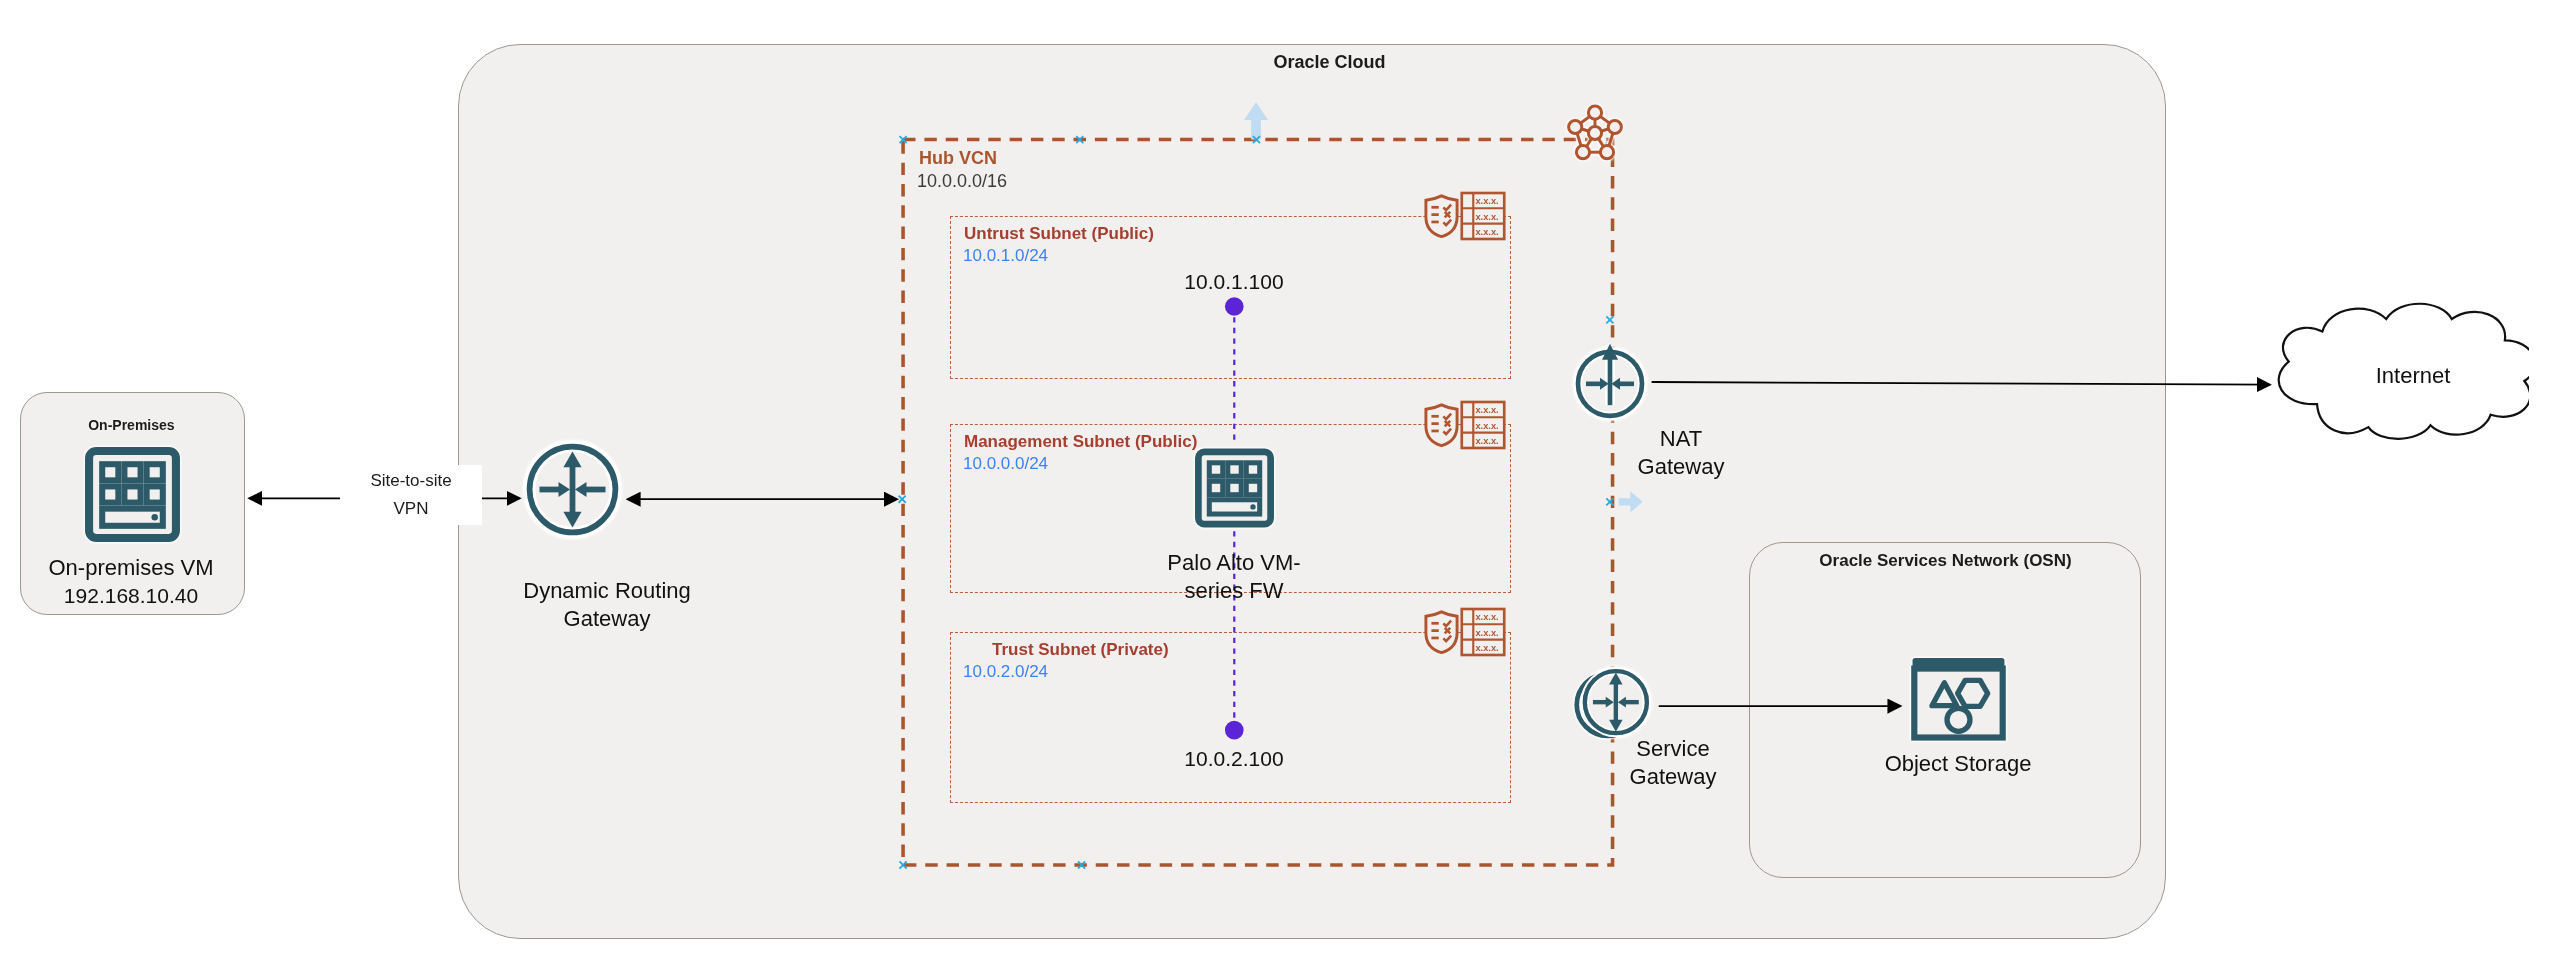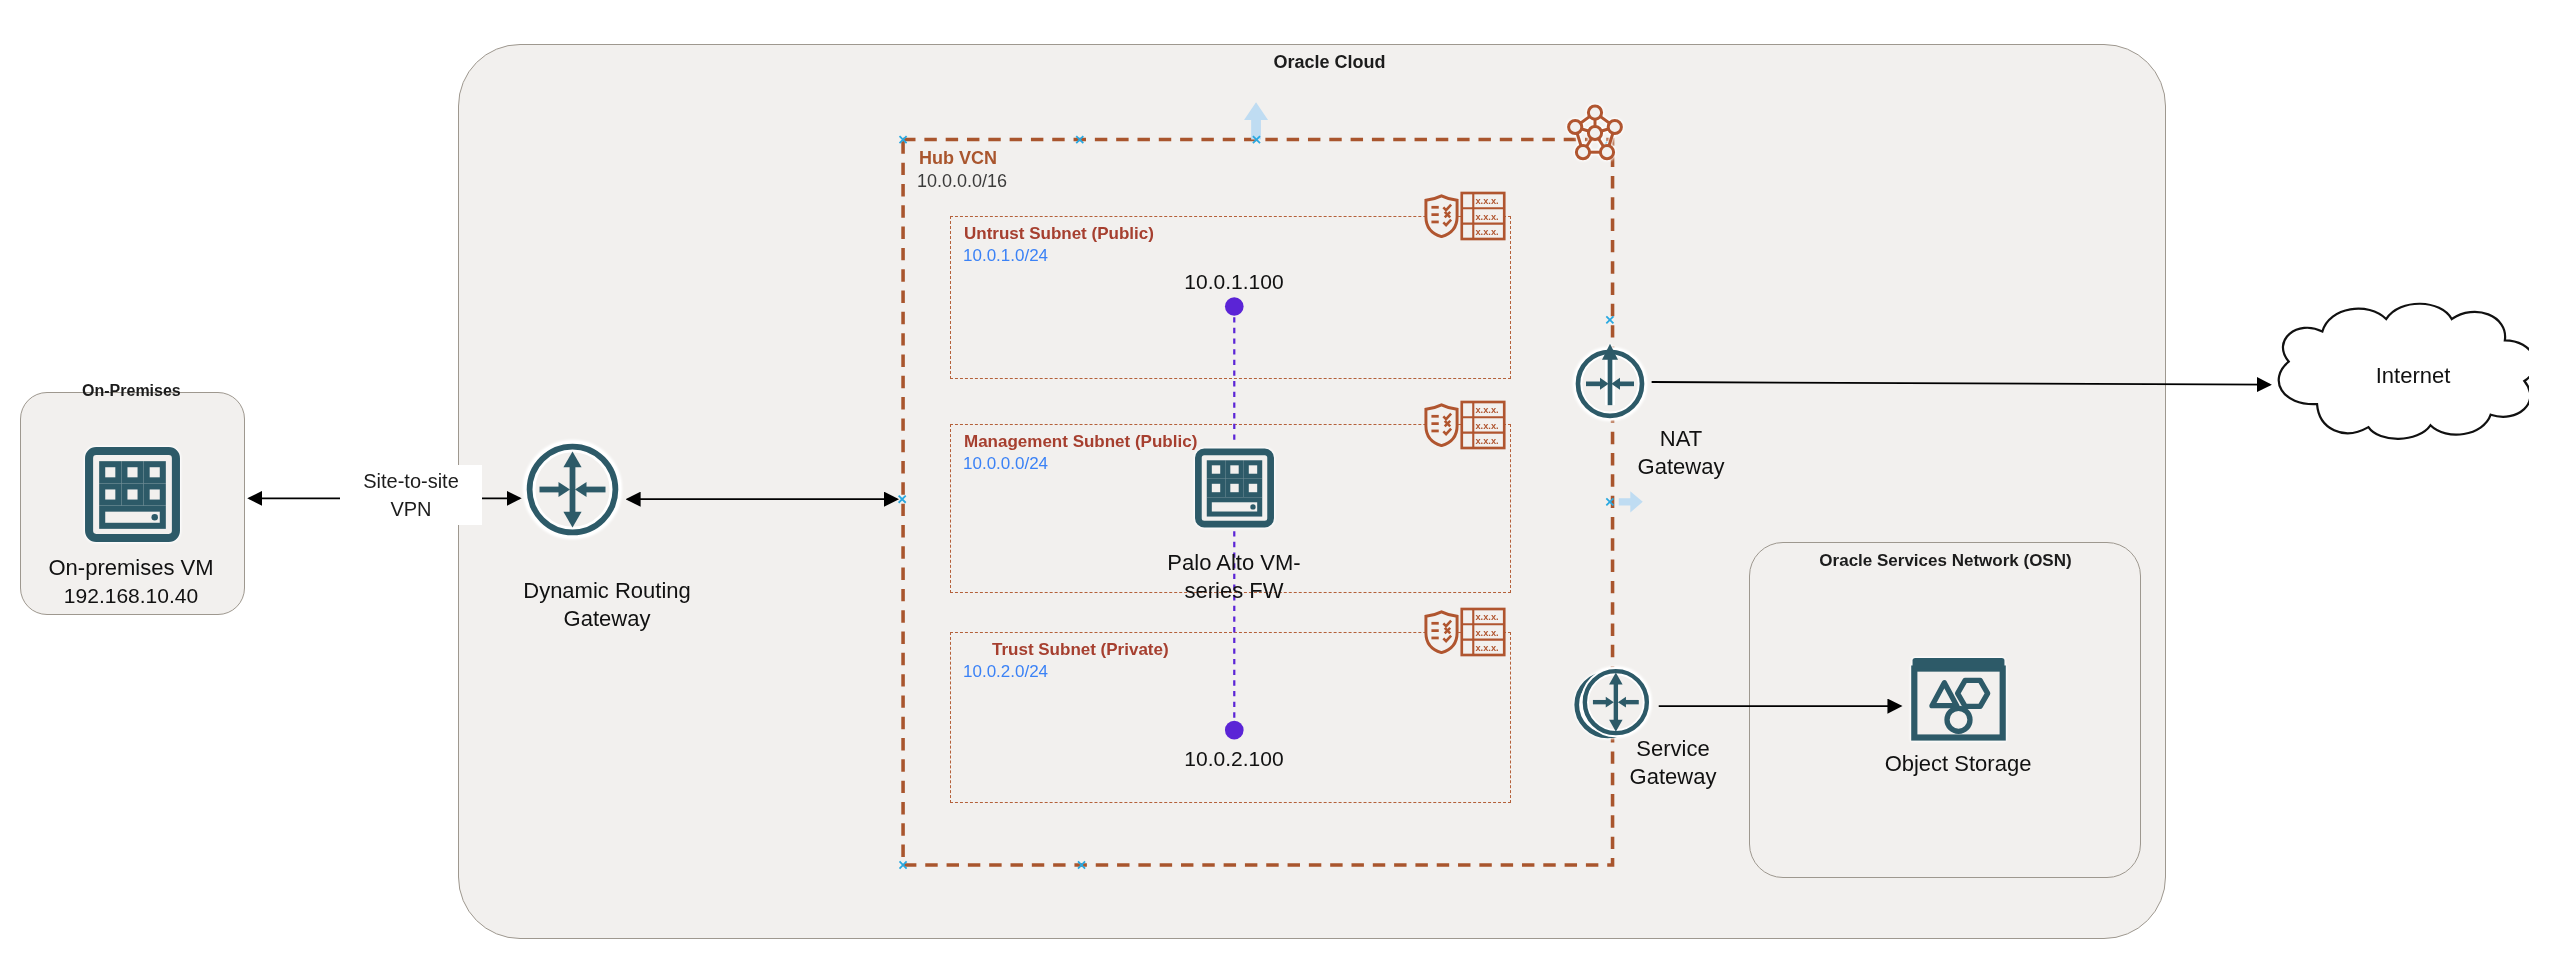--- a/index.html
+++ b/index.html
@@ -12,32 +12,32 @@
   .subnet-cidr{position:absolute;font-size:17px;color:#3b82f6;z-index:10;white-space:nowrap;}
   .hub-name{position:absolute;font-weight:bold;font-size:18px;color:#a9552d;z-index:10;}
   .hub-cidr{position:absolute;font-size:18px;color:#3b3b3b;z-index:10;}
   .node-label{position:absolute;font-size:22px;line-height:28px;color:#111;text-align:center;transform:translateX(-50%);z-index:10;white-space:nowrap;}
   .ip-label{position:absolute;font-size:21px;color:#111;text-align:center;transform:translateX(-50%);z-index:10;white-space:nowrap;}
   .icon{position:absolute;z-index:10;filter:drop-shadow(0 0 1.8px #fff) drop-shadow(0 0 0.9px #fff);}
   .subnet-icons{position:absolute;z-index:10;display:flex;align-items:flex-start;gap:0;}
   #overlay{position:absolute;left:0;top:0;z-index:5;pointer-events:none;}
   #internet-cloud{position:absolute;z-index:3;}
   .vpn-label{position:absolute;left:340px;top:465px;width:142px;background:#ffffff;
-             font-size:20px;line-height:28px;text-align:center;z-index:10;padding:1.8px 0;}
+             font-size:17px;line-height:28px;text-align:center;z-index:10;padding:1.8px 0;}
 </style>
 </head>
 <body>
 
 <div id="canvas">
 
   <div class="panel" style="left:458px;top:44px;width:1708px;height:895px;border-radius:62px;z-index:1;"></div>
   <div class="panel-title" style="left:1152px;top:52px;width:355px;">Oracle Cloud</div>
 
   <div class="panel" style="left:19.5px;top:392px;width:225px;height:223px;border-radius:27px;z-index:1;"></div>
-  <div class="panel-title" style="left:20.4px;top:382px;width:222px;font-size:16px;">On-Premises</div>
+  <div class="panel-title" style="left:20.4px;top:417px;width:222px;font-size:14px;">On-Premises</div>
 
   <div class="panel" style="left:1749px;top:542px;width:392px;height:336px;border-radius:34px;z-index:1;"></div>
   <div class="panel-title" style="left:1768px;top:551px;width:355px;font-size:17px;">Oracle Services Network (OSN)</div>
 
   <div class="subnet" style="left:950px;top:216px;width:561px;height:163px;"></div>
   <div class="subnet" style="left:950px;top:424px;width:561px;height:169px;"></div>
   <div class="subnet" style="left:950px;top:632px;width:561px;height:171px;"></div>
 
   <div class="hub-name" style="left:919px;top:148px;">Hub VCN</div>
   <div class="hub-cidr" style="left:917px;top:171px;">10.0.0.0/16</div>

